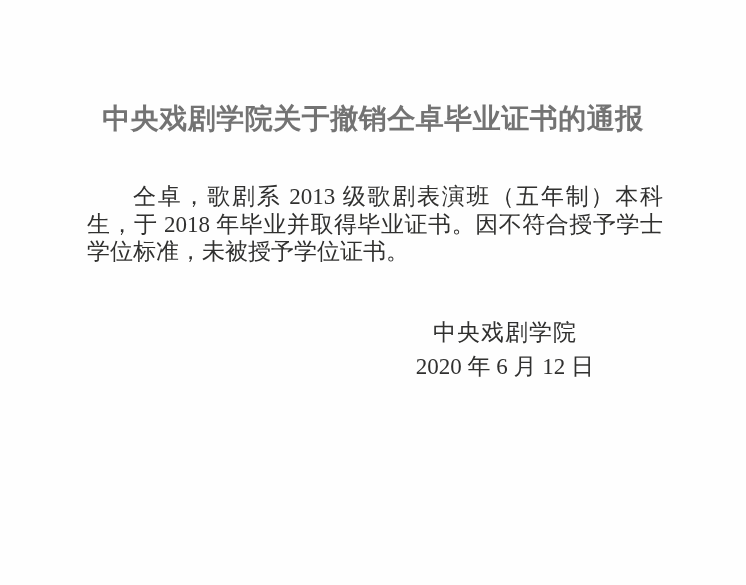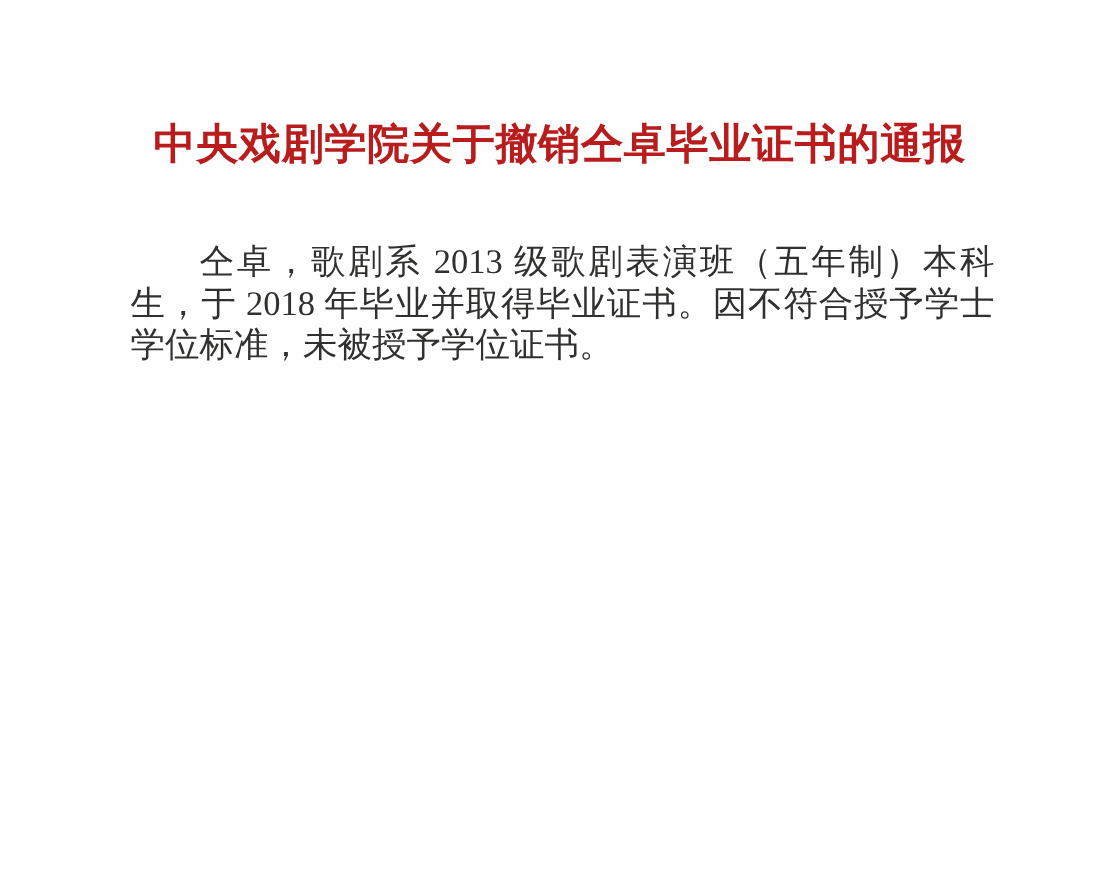--- a/index.html
+++ b/index.html
@@ -9,26 +9,26 @@
   }
   .page {
     position: relative;
     width: 746px;
     height: 585px;
     background: #fefefe;
     overflow: hidden;
     font-family: "Liberation Serif", "DejaVu Serif", serif;
   }
   .notice-title {
-    margin: 78px 48px 0 48px;
+    margin: 100px 48px 0 48px;
     text-align: center;
     font-size: 28px;
     font-weight: bold;
     line-height: 38px;
-    color: #b91c1c;
+    color: #737373;
     letter-spacing: 0.5px;
   }
   .notice-body {
     margin: 45px 4px 0 87px;
     width: 576px;
     font-size: 23px;
     line-height: 27.5px;
     color: #30302f;
     text-align: justify;
     text-justify: inter-ideograph;
@@ -54,14 +54,18 @@
 <body>
 
 <div class="page">
 
   <h1 class="notice-title">中央戏剧学院关于撤销仝卓毕业证书的通报</h1>
 
   <div class="notice-body">
     <p>仝卓，歌剧系 2013 级歌剧表演班（五年制）本科生，于 2018 年毕业并取得毕业证书。因不符合授予学士学位标准，未被授予学位证书。</p>
   </div>
 
+  <div class="signature-block">
+    <div class="issuer">中央戏剧学院</div>
+    <div class="date">2020 年 6 月 12 日</div>
+  </div>
 
 </div>
 
 </body></html>

